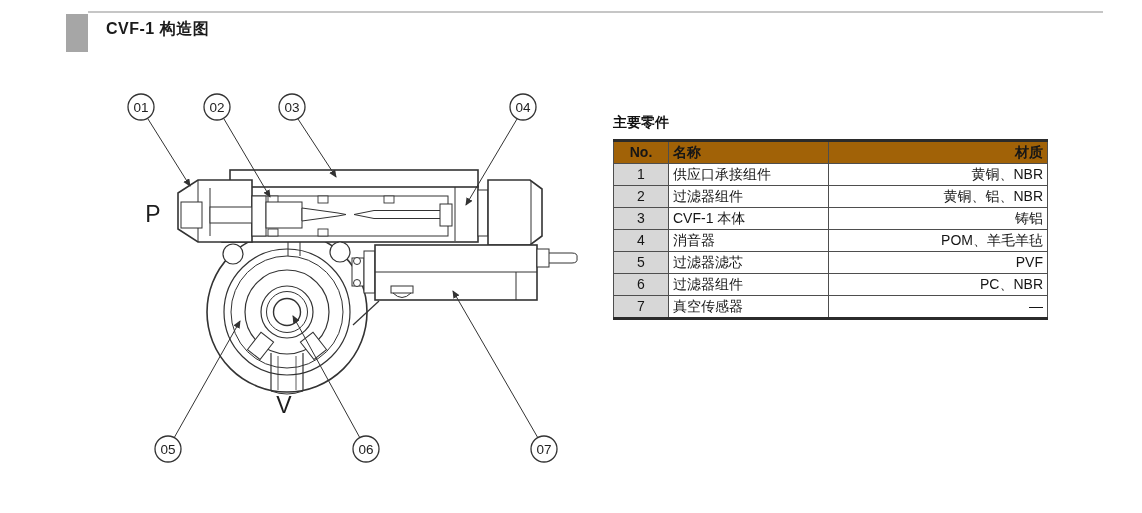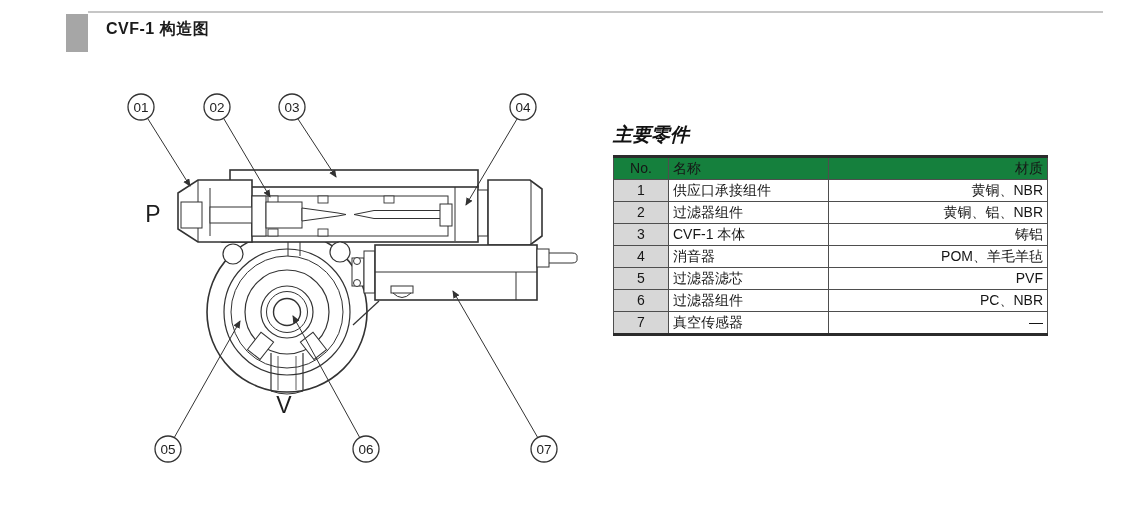--- a/index.html
+++ b/index.html
@@ -8,31 +8,31 @@
     font-family:"Liberation Sans","DejaVu Sans",sans-serif;color:#1d1d1d;
   }
   .top-rule{position:absolute;left:88px;top:11px;width:1015px;height:2px;background:#c6c6c6;}
   .title-square{position:absolute;left:66px;top:14px;width:22px;height:38px;background:#a6a6a6;}
   .page-title{
     position:absolute;left:106px;top:19px;font-size:16px;font-weight:bold;
     letter-spacing:.5px;color:#1b1b1b;white-space:nowrap;
   }
   .diagram-wrap{position:absolute;left:105px;top:80px;width:520px;height:395px;}
   .parts-panel{position:absolute;left:613px;top:106px;width:440px;}
-  .parts-title{font-size:19px;font-weight:bold;color:#111;margin:16px 0 7px 0;font-style:italic;}
+  .parts-title{font-size:14px;font-weight:bold;color:#111;margin:8px 0 7px 0;}
   table.parts{
     border-collapse:collapse;width:434px;table-layout:fixed;
     border-top:3px solid #2b2b2b;border-bottom:3px solid #2b2b2b;
     font-size:14px;color:#161616;
   }
   table.parts th, table.parts td{
     border:1px solid #4e4e4e;height:21px;padding:0 4px;line-height:21px;
     overflow:hidden;white-space:nowrap;
   }
-  table.parts th{font-weight:normal;background:#15803d;margin-left:44px;}
+  table.parts th{font-weight:bold;background:#a16207;margin-left:44px;}
   td.col-no{background:#d7d7d7;text-align:center;}
   th.col-no{text-align:center;}
   th.col-name, td.col-name{text-align:left;}
   th.col-mat, td.col-mat{text-align:right;padding-left:6px;}
   svg text{font-family:"Liberation Sans","DejaVu Sans",sans-serif;}
 </style>
 </head>
 <body>
 
 <div class="top-rule"></div>

